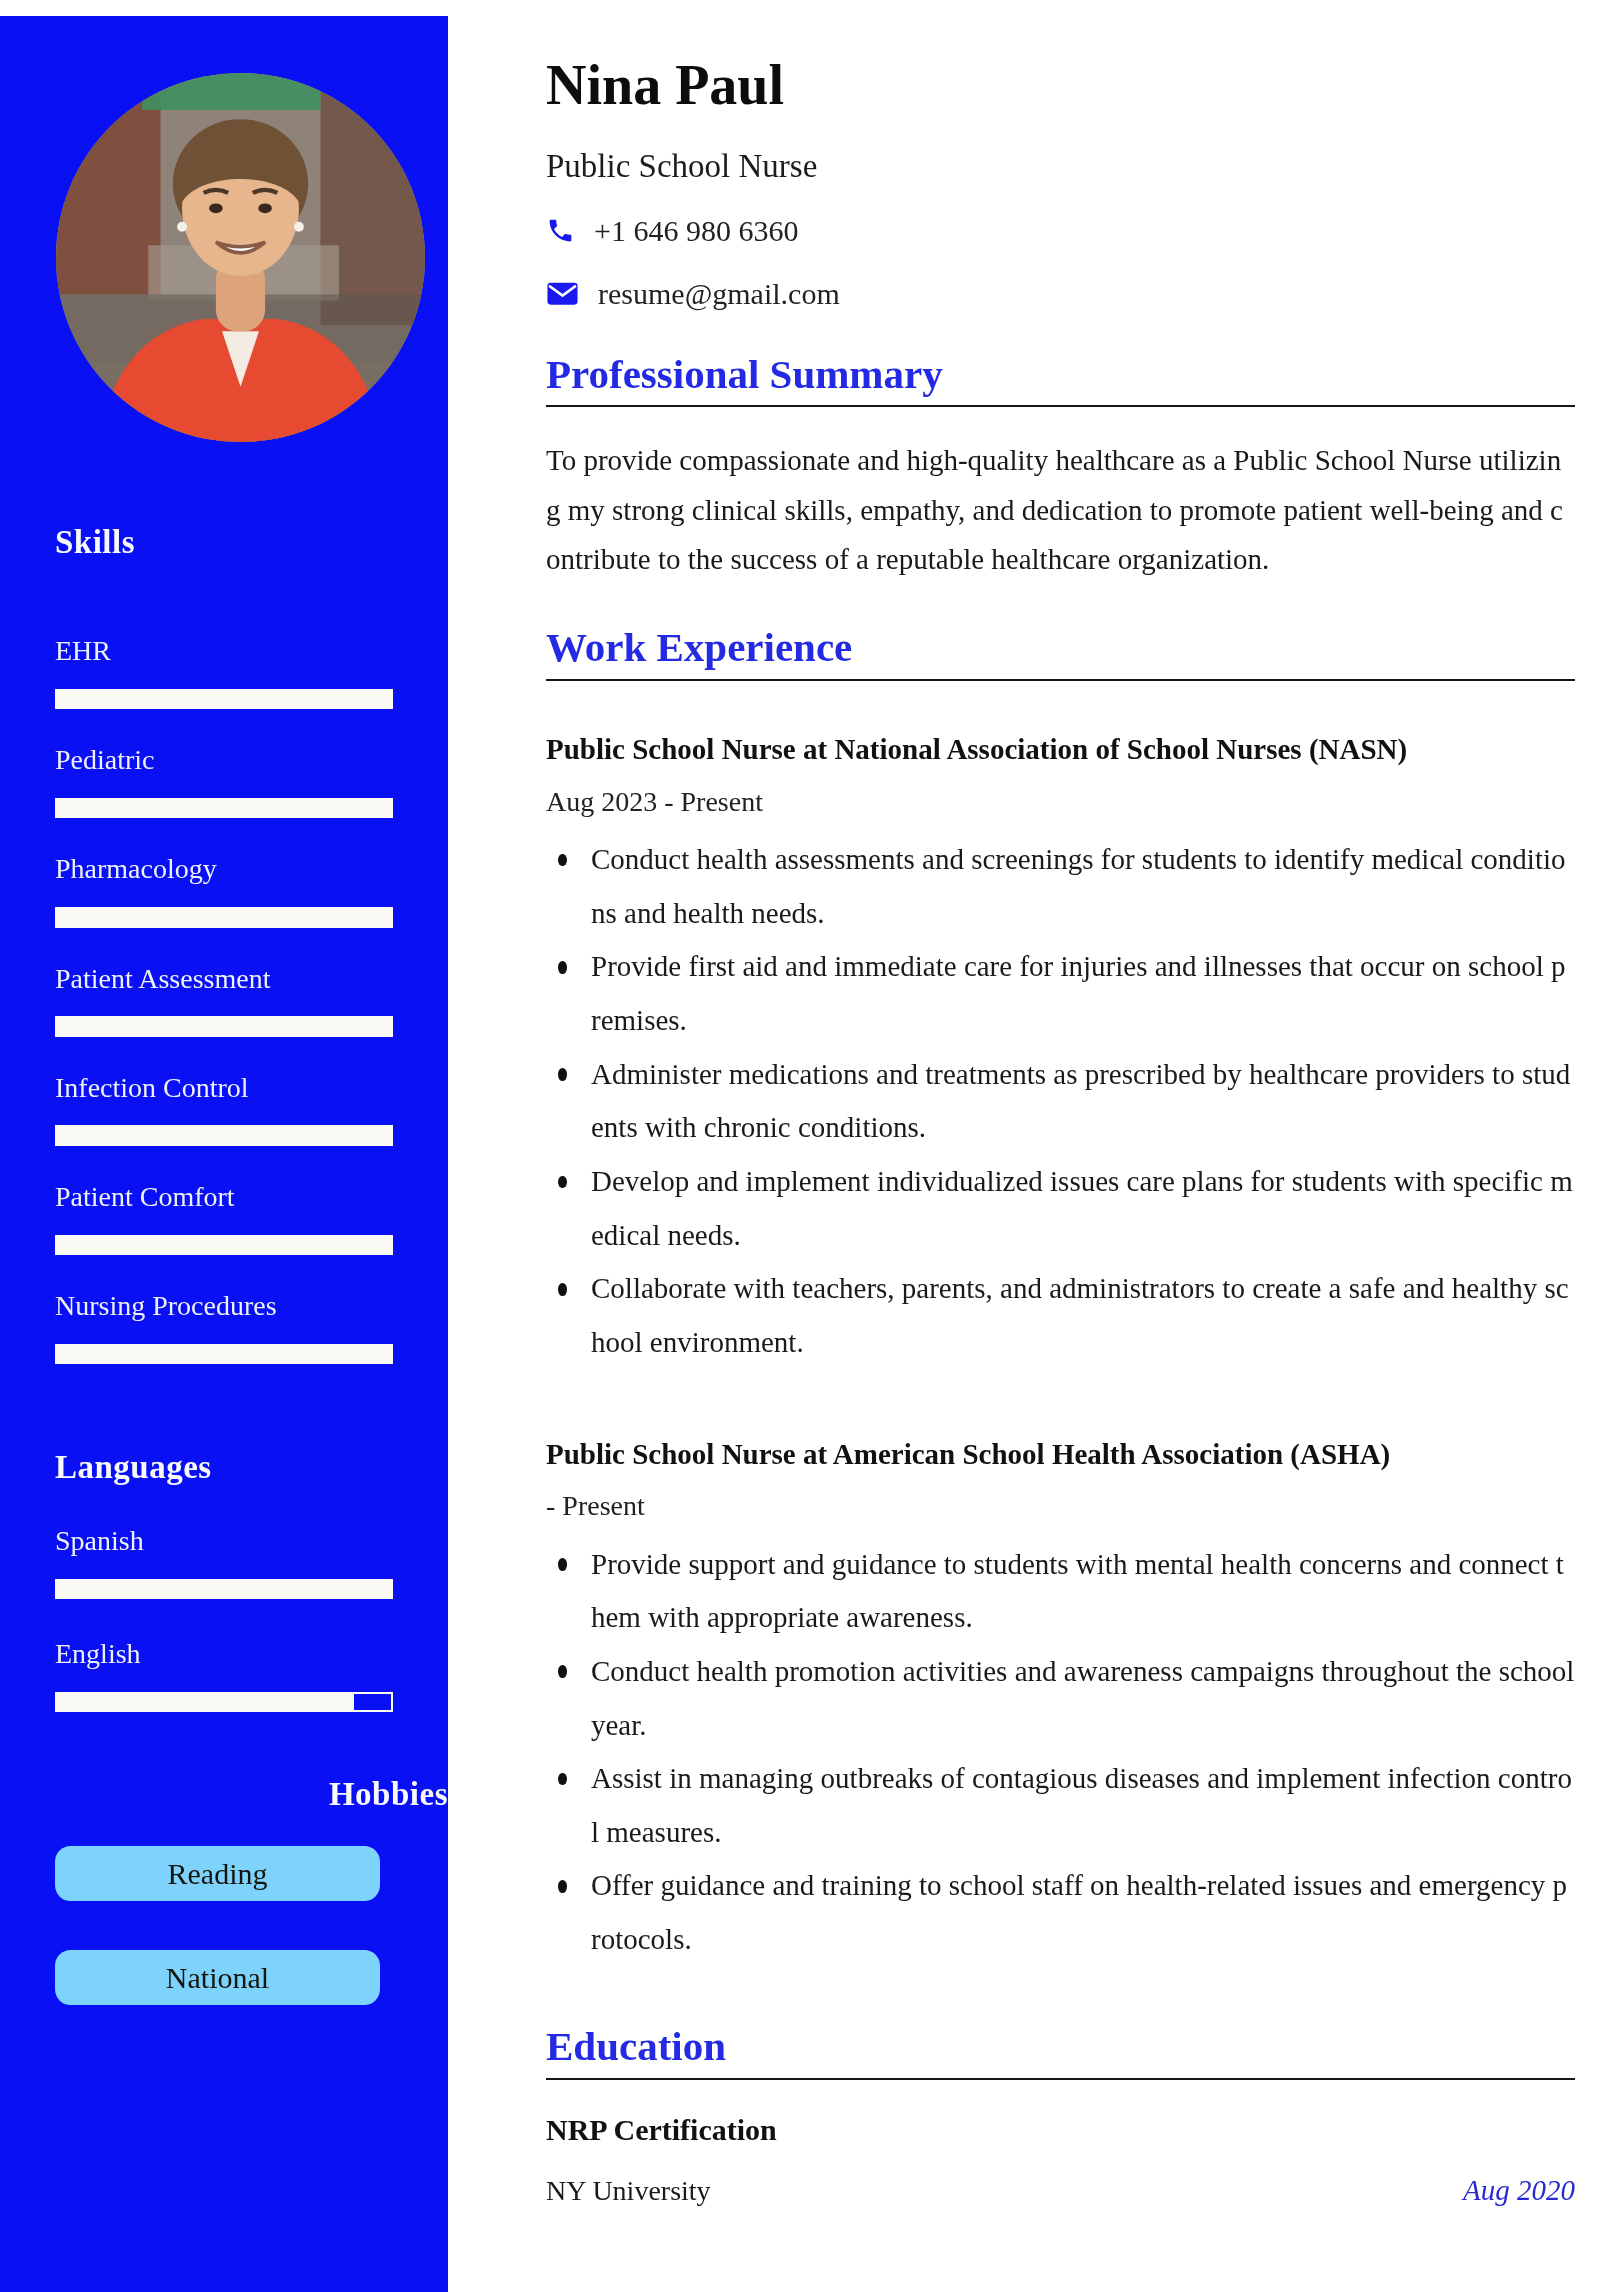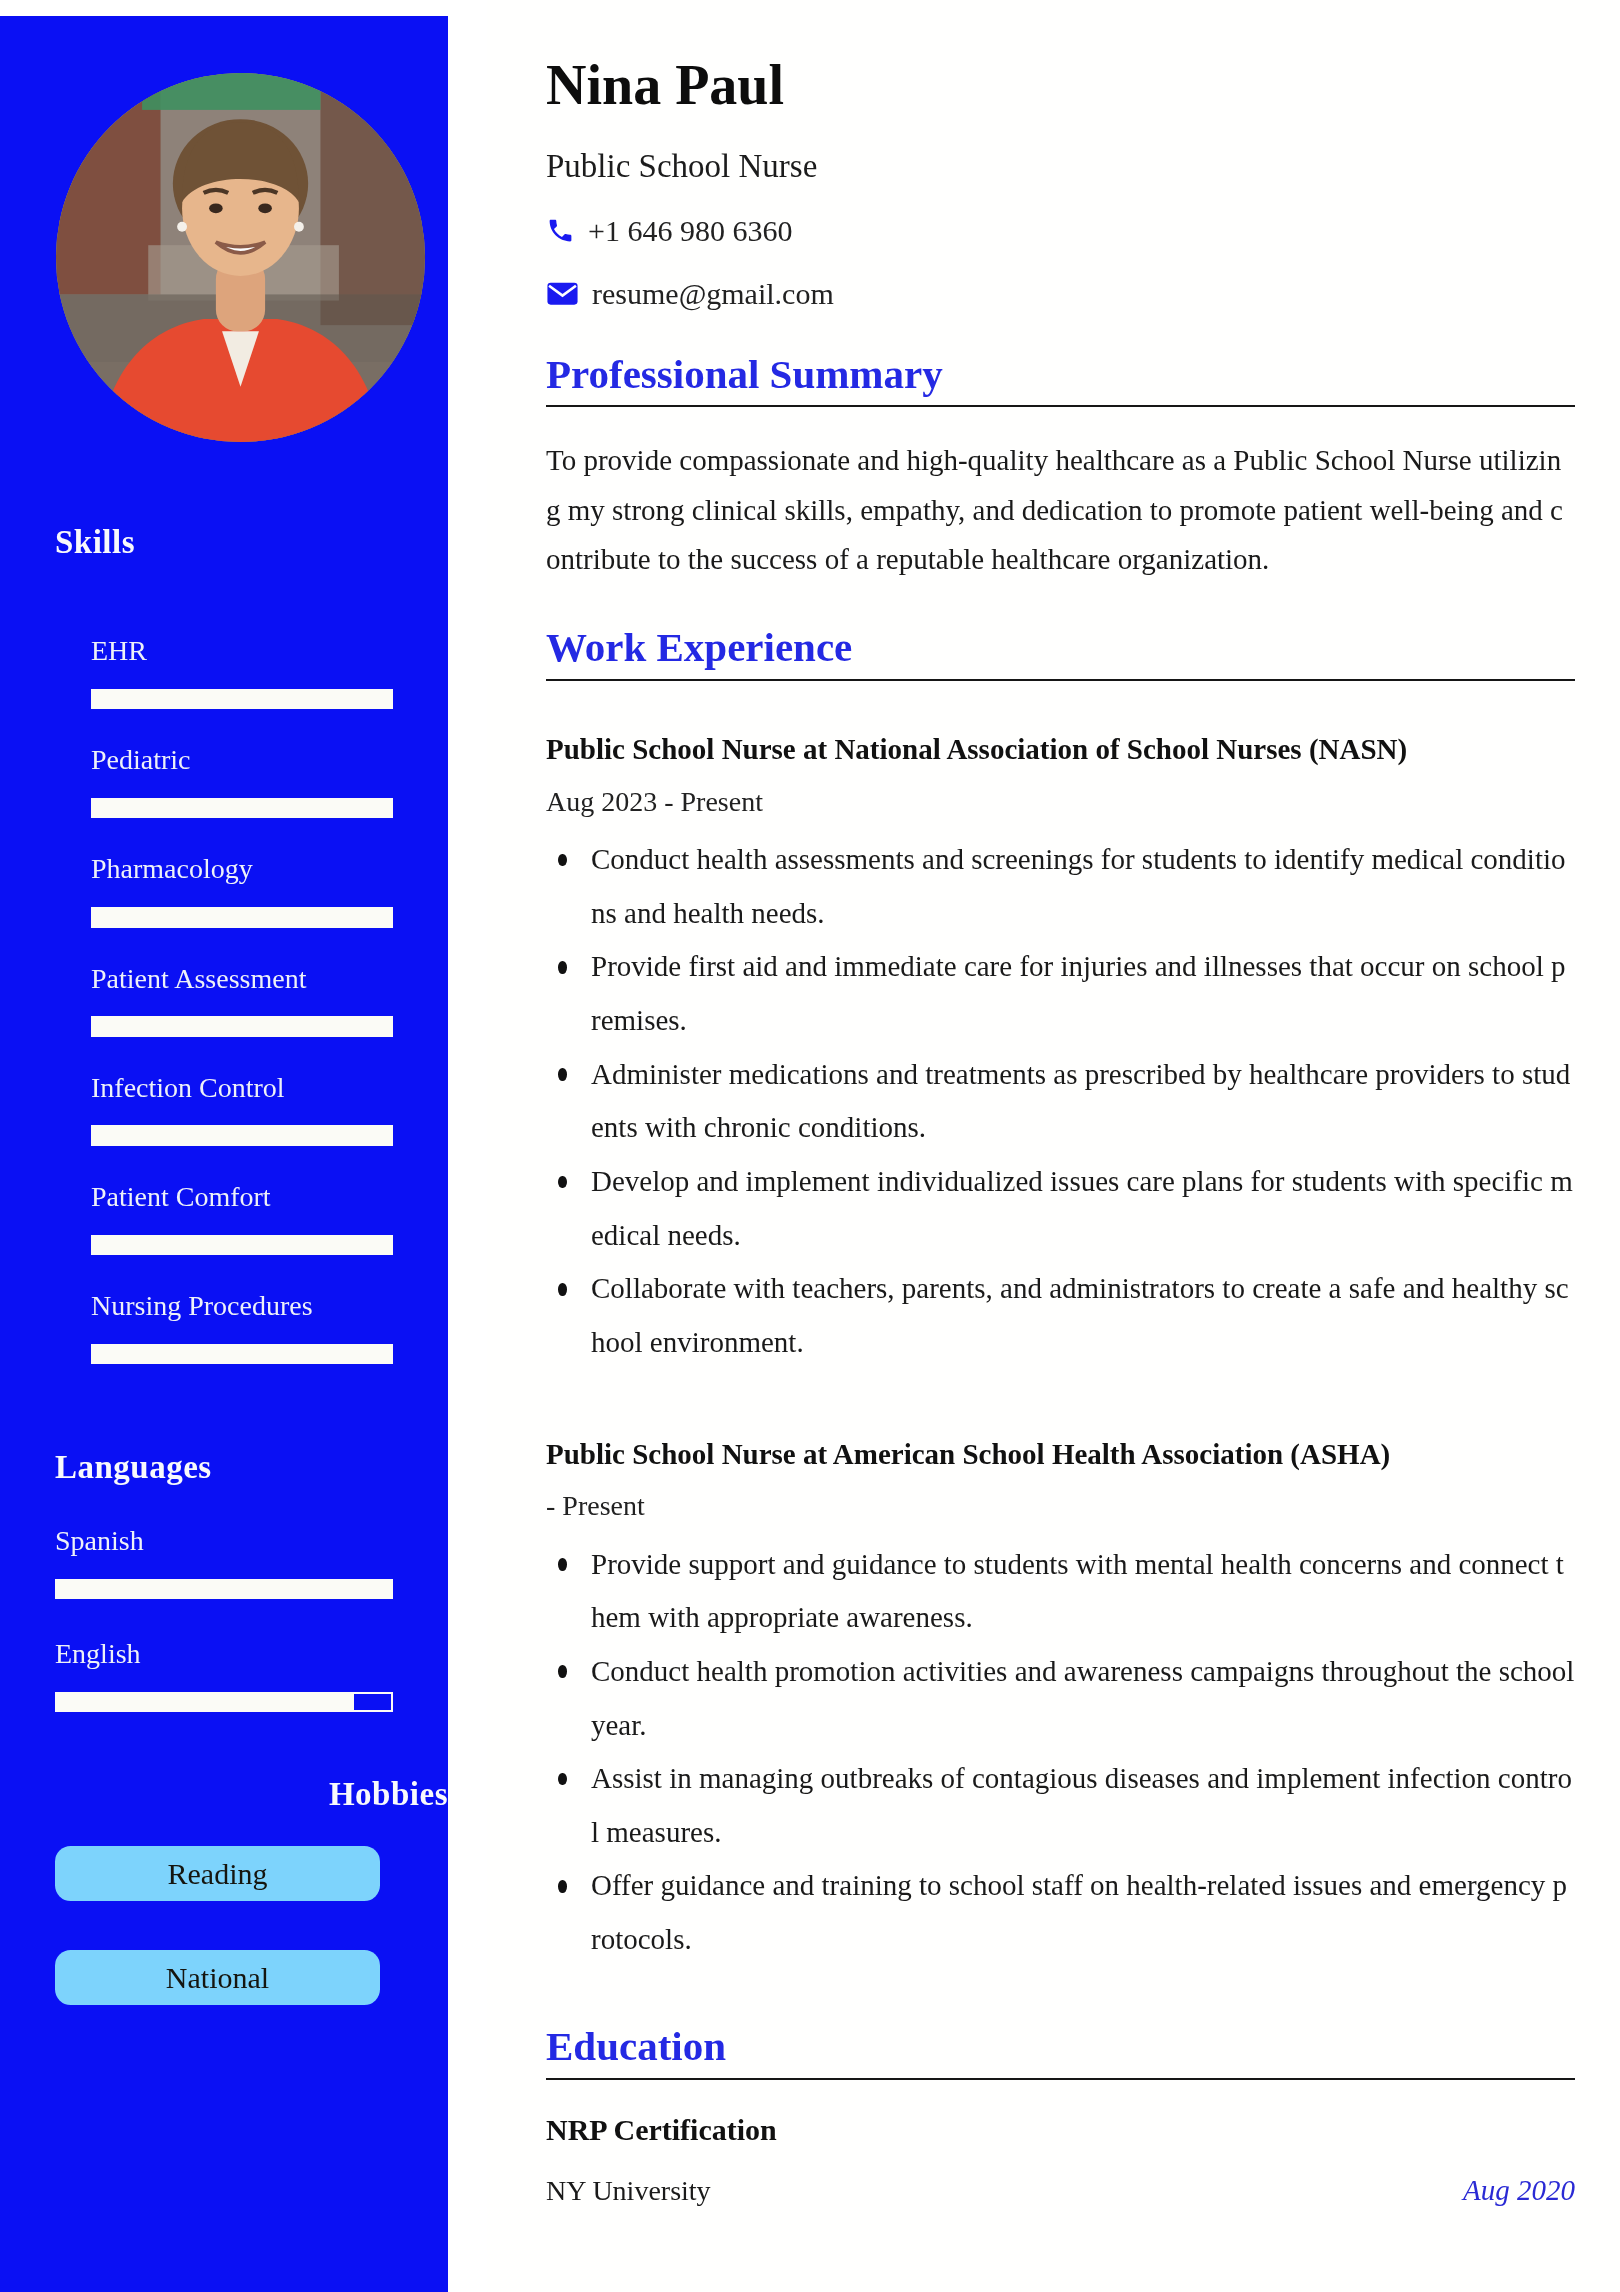--- a/index.html
+++ b/index.html
@@ -16,21 +16,21 @@
     border-radius:50%; overflow:hidden; background:#8e8279;
   }
   .photo svg { display:block; width:100%; height:100%; }
 
   .side-h {
     color:#f8f9fc; font-weight:bold; font-size:33px; letter-spacing:0.5px;
     margin:82px 0 0 55px;
   }
   .side-h.first { position:absolute; top:508px; left:0; margin:0 0 0 55px; }
 
-  .skills-list { position:absolute; top:584px; left:0; width:100%;padding-left:36px; }
+  .skills-list { position:absolute; top:584px; left:0; width:100%; }
   .skill { margin:0 55px 0 55px; padding-top:35px; }
   .skill-label, .lang-label { color:#eef1f8; font-size:28px; }
   .bar {
     margin-top:21.6px; height:20.6px; border:2.9px solid #fbfbf6; background:transparent;
   }
   .bar-fill { height:100%; background:#fbfbf6; }
 
   .langs-block { position:absolute; top:1433px; left:0; width:100%; }
   .langs-block .side-h { margin-top:0; }
   .lang { margin:0 55px 0 55px; padding-top:39px; }
@@ -48,21 +48,21 @@
   
   main {
     position:absolute; left:487px; top:0; width:1133px; min-height:2293px;
     background:#fffffe; padding:39px 25px 0 59px;
   }
   .content { width:1029px; }
 
   h1.name { font-size:56px; font-weight:bold; color:#0d0d0d; margin-top:13.7px; }
   .job-title { font-size:33px; color:#1c1c1c; margin-top:31px; }
 
-  .contact { display:flex; align-items:center; gap:13px; margin-top:29px; font-size:30px; color:#222; }
+  .contact { display:flex; align-items:center; gap:19px; margin-top:29px; font-size:30px; color:#222; }
   .contact:first-of-type { margin-top:33px; }
   .contact svg { flex:0 0 auto; display:block; }
 
   h2.sec { font-size:41px; font-weight:bold; color:#2429e3; margin-top:39px; }
   hr.rule { border:none; border-top:2.9px solid #161616; margin-top:7.8px; }
 
   p.summary {
     font-size:29px; line-height:1.7; color:#1a1a1a; margin-top:29px;
     word-break:break-all;
   }

